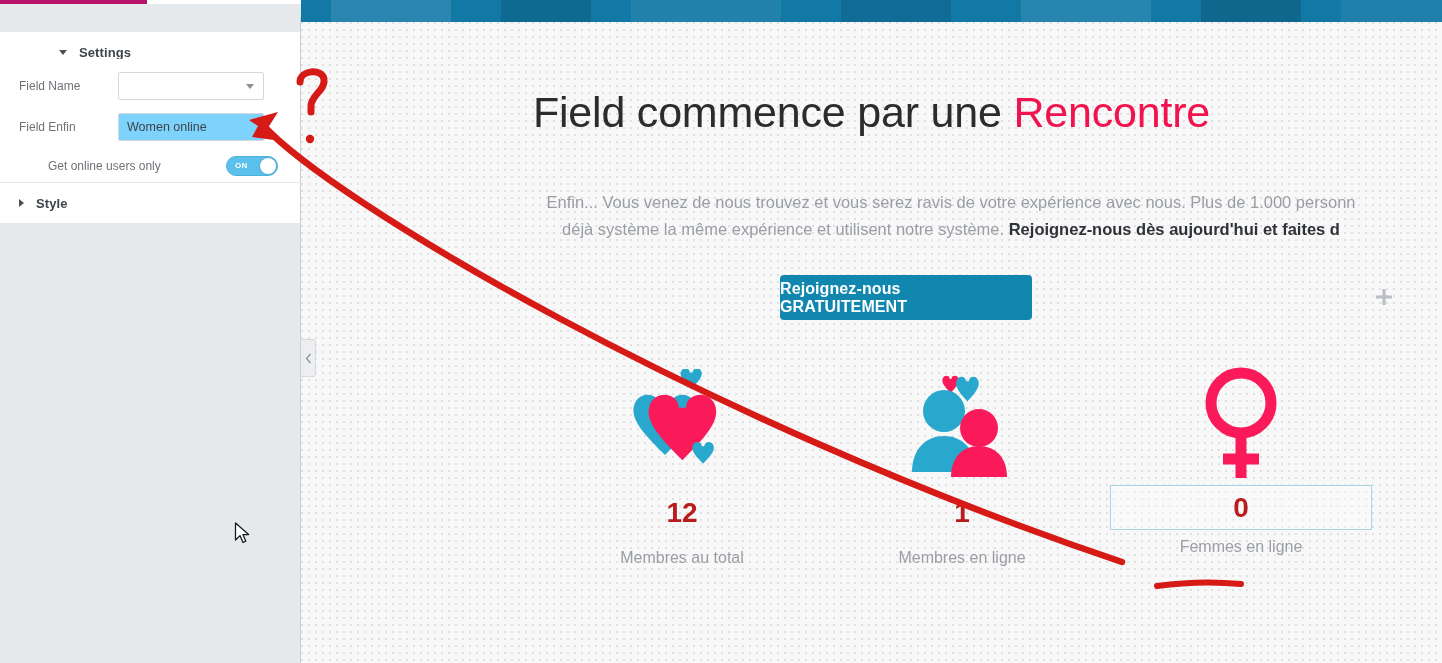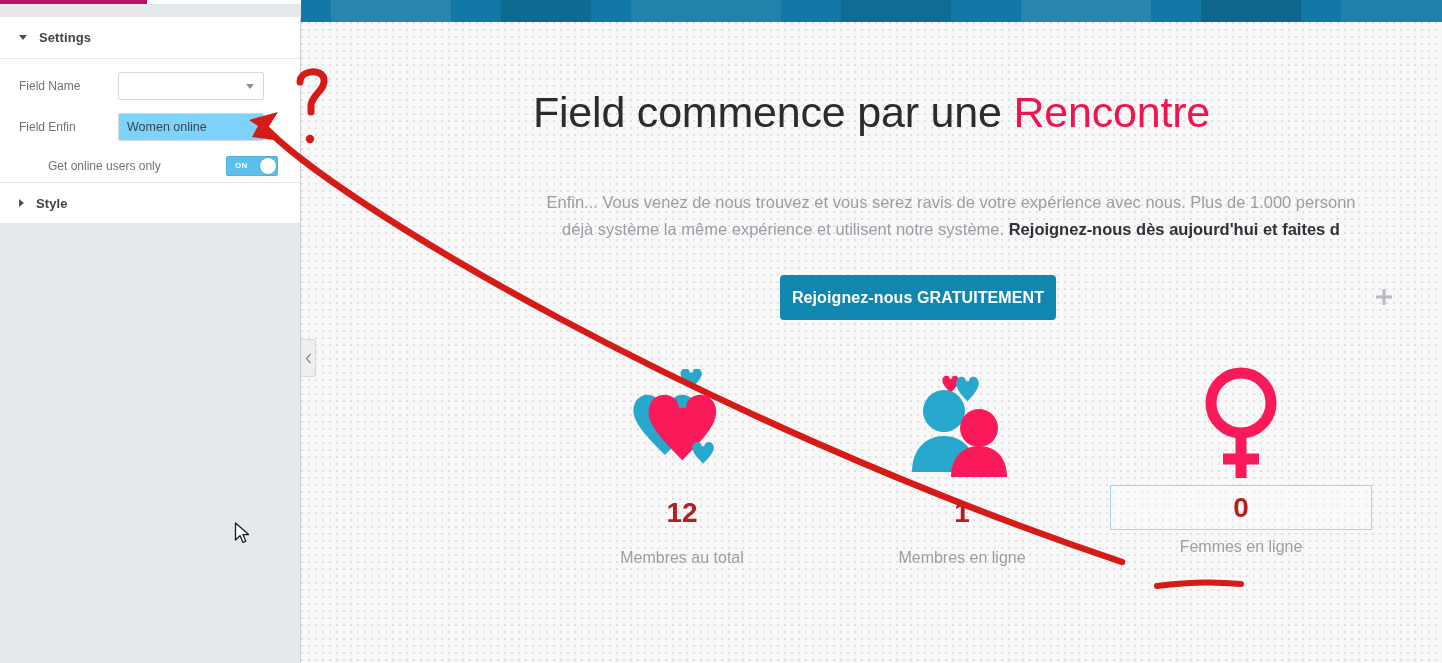--- a/index.html
+++ b/index.html
@@ -54,21 +54,21 @@
   }
   .tri.right {
     border-top: 4.5px solid transparent;
     border-bottom: 4.5px solid transparent;
     border-left: 5.5px solid #495157;
   }
   .section-head .title {
     font-size: 13px; font-weight: bold; color: #3f444b;
     letter-spacing: .1px;
   }
-  #settings-head { top: 17px; }
+  #settings-head { top: 32px; padding-left: 40px; }
   #settings-body {
     position: absolute; left: 0; top: 59px;
     width: 300px; height: 139px;
     background: #ffffff;
     border-bottom: 1px solid #d5d8dc;
   }
   #style-head { top: 182px; border-top: 1px solid #e6e9ec; }
   #panel-rest {
     position: absolute; left: 0; top: 241px;
     width: 300px; height: 422px;
@@ -109,21 +109,21 @@
     border: 1px solid #d5d8dc;
     background: #7dd3fc; border-radius: 2px;
     font-size: 12.5px; color: #3f444b;
     padding: 0 8px; line-height: 26px;
     white-space: nowrap; overflow: hidden;
   }
 
   .switch {
     position: relative;
     width: 52px; height: 20px;
-    border-radius: 2px;
+    border-radius: 10px;
     background: #5bc0eb;
     border: 1px solid #4db2dd;
     margin-left: 36px;
   }
   .switch .on-lbl {
     position: absolute; left: 8px; top: 4px;
     font-size: 8px; font-weight: bold; color: #ffffff;
     letter-spacing: .4px;
   }
   .switch .knob {
@@ -193,21 +193,21 @@
     width: 1020px; text-align: center;
     font-size: 16.5px; line-height: 27px;
     color: #9a9ea4;
     white-space: nowrap;
   }
   #lede .bold { color: #2f3237; font-weight: bold; }
   #lede .l2 { display: block; }
 
   #cta {
     position: absolute; left: 479px; top: 275px;
-    width: 276px; height: 45px;
+    width: 252px; height: 45px;
     background: #1187b0; border-radius: 4px;
     display: flex; align-items: center; justify-content: center;
     font-size: 16px; font-weight: bold; color: #ffffff;
     letter-spacing: .1px;
   }
 
   #plus-marker {
     position: absolute; left: 1070px; top: 284px;
     width: 26px; height: 26px; color: #b9bec6;
   }

